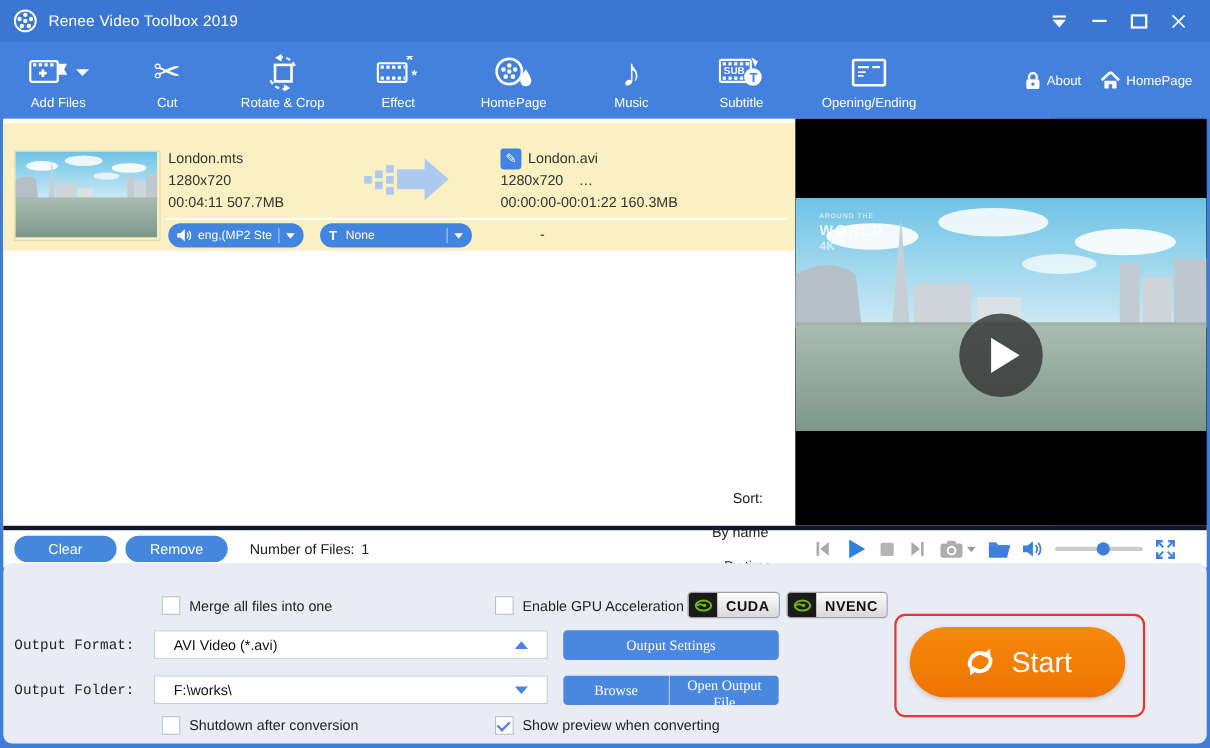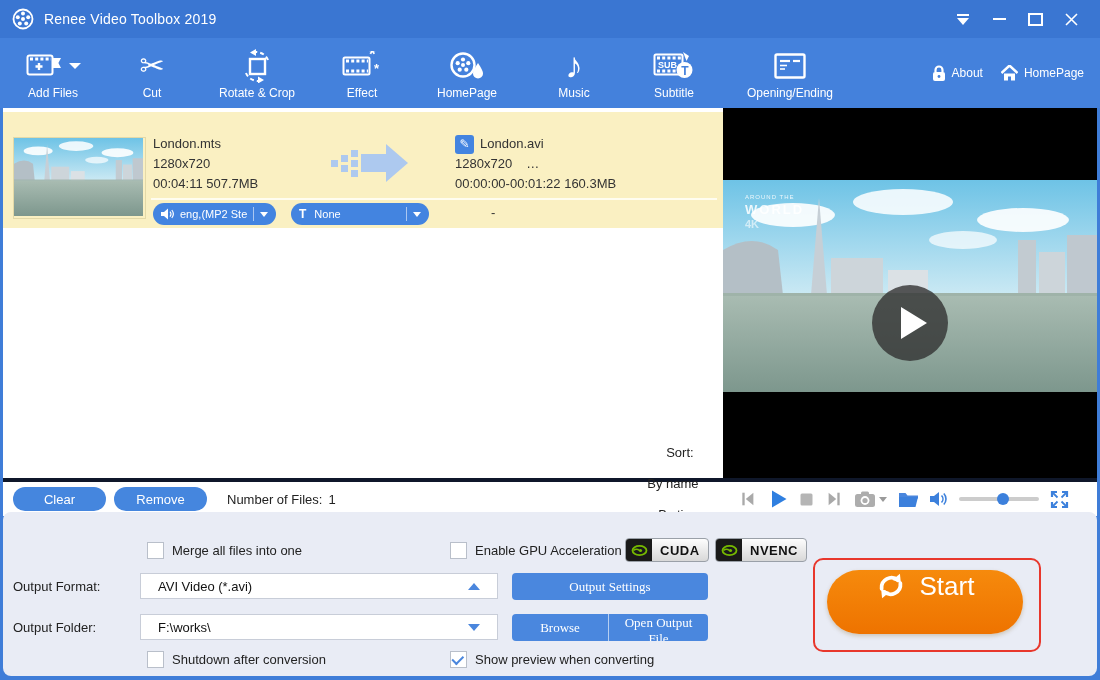--- a/index.html
+++ b/index.html
@@ -74,38 +74,38 @@
   .cb{width:15px;height:15px;border:1px solid #b9bfca;background:#fff;display:inline-flex;align-items:center;justify-content:center;cursor:pointer;flex:none;}
   .checkmark{width:9px;height:5px;border-left:2px solid #4a86dd;border-bottom:2px solid #4a86dd;transform:rotate(-45deg) translate(0,-1px);}
   .cb-row{display:flex;align-items:center;gap:8px;font-size:13px;color:#222;cursor:pointer;}
   .merge{left:144px;top:30px;}
   .gpu{left:447px;top:30px;}
   .badge{display:inline-flex;align-items:stretch;border:1px solid #9aa0a8;border-radius:4px;overflow:hidden;height:22px;background:linear-gradient(#fdfdfd,#d8d8d8);cursor:default;}
   .badge .nv{width:26px;background:#1a1a1a;display:flex;align-items:center;justify-content:center;}
   .badge .bl{display:flex;align-items:center;padding:0 8px;font-size:13px;font-weight:bold;color:#111;letter-spacing:.5px;}
   .cuda-badge{left:622px;top:26px;}
   .nvenc-badge{left:712px;top:26px;}
-  .frow-label{font-size:13px;color:#222;}
+  .frow-label{font-size:13px;color:#222;font-family:Liberation Mono, monospace;}
   .fmt-label{left:10px;top:67px;}
   .fld-label{left:10px;top:108px;}
   .inputbox{left:137px;width:358px;height:26px;background:#fff;border:1px solid #c8cdd8;display:flex;align-items:center;font-size:13px;color:#111;padding:0 17px;box-sizing:border-box;cursor:pointer;}
   .fmt-input{top:61px;}
   .fld-input{top:102px;}
   .inputbox .tri-blue-up{margin-left:auto;width:0;height:0;border-left:6px solid transparent;border-right:6px solid transparent;border-bottom:7px solid #4a86dd;}
   .inputbox .tri-blue-down{margin-left:auto;width:0;height:0;border-left:6px solid transparent;border-right:6px solid transparent;border-top:7px solid #4a86dd;}
   .rbtn{background:#4a87de;color:#fff;border:none;font-size:13px;font-family:Liberation Serif, serif;height:27px;cursor:pointer;}
   .out-set-btn{left:509px;top:61px;width:196px;border-radius:4px;}
   .browse-group{left:509px;top:102px;width:196px;height:27px;display:flex;border-radius:4px;overflow:hidden;}
   .browse-btn{width:97px;border-right:1px solid rgba(255,255,255,.6);}
   .open-out-btn{flex:1;}
   .shutdown{left:144px;top:139px;}
   .showprev{left:447px;top:139px;}
   
   .start-annotation{left:810px;top:46px;width:224px;height:90px;border:2px solid #e8372c;border-radius:10px;pointer-events:none;}
-  .start-btn{left:824px;top:58px;width:196px;height:64px;border-radius:32px;border:none;background:linear-gradient(#f68a0c,#ee7300);color:#fff;display:flex;align-items:flex-start;justify-content:center;gap:14px;cursor:pointer;box-shadow:0 2px 4px rgba(120,80,0,.25);}
+  .start-btn{left:824px;top:58px;width:196px;height:64px;border-radius:32px;border:none;background:linear-gradient(#f68a0c,#ee7300);color:#fff;display:flex;align-items:center;justify-content:center;gap:14px;cursor:pointer;box-shadow:0 2px 4px rgba(120,80,0,.25);}
   .start-text{font-size:26px;font-family:"Liberation Sans",sans-serif;}
   svg{display:block;}
 </style>
 </head>
 <body>
 
 <div class="abs titlebar">
   <span class="app-logo">
     <svg width="22" height="22" viewBox="0 0 22 22">
       <circle cx="11" cy="11" r="9.5" fill="none" stroke="#fff" stroke-width="1.8"></circle>

